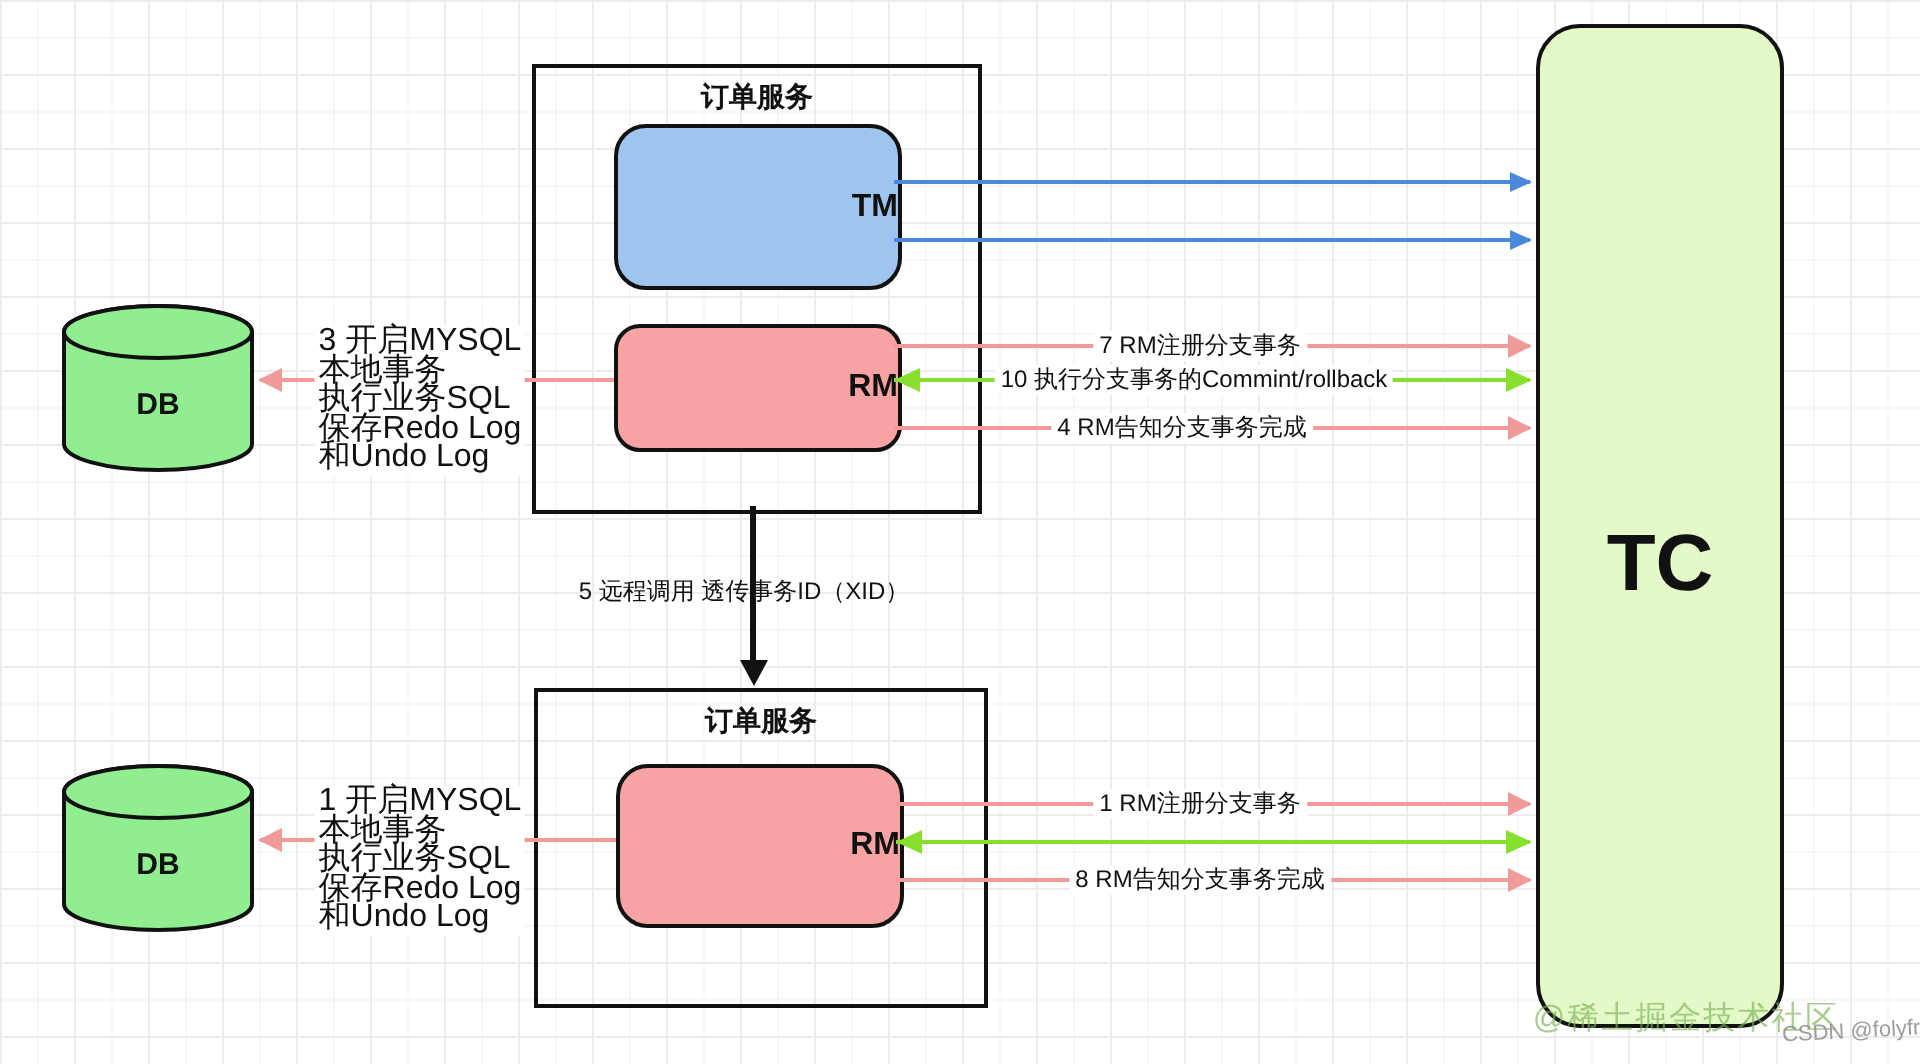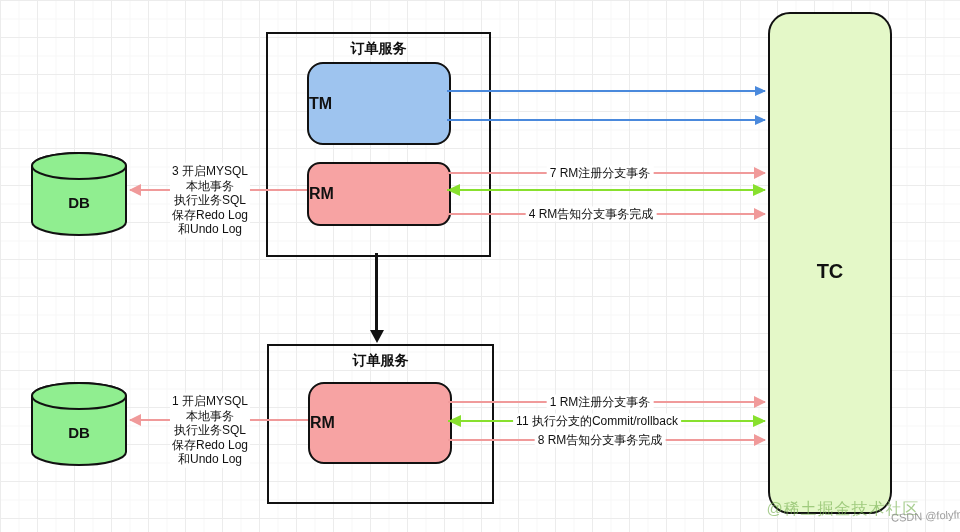--- a/index.html
+++ b/index.html
@@ -11,47 +11,47 @@
       linear-gradient(#ececec 1px, transparent 1px),
       linear-gradient(90deg, #ececec 1px, transparent 1px),
       linear-gradient(#f7f7f7 1px, transparent 1px),
       linear-gradient(90deg, #f7f7f7 1px, transparent 1px);
     background-size:37px 37px,37px 37px,18.5px 18.5px,18.5px 18.5px;
   }
   .svc-box{position:absolute;border:2px solid #111;background:transparent;}
   .svc-title{position:absolute;top:6px;left:0;right:0;text-align:center;
     font-weight:bold;font-size:14px;}
   .node{position:absolute;border:2px solid #111;display:flex;align-items:center;
-    justify-content:flex-start;font-weight:bold;font-size:16px;}
+    justify-content:flex-end;font-weight:bold;font-size:16px;}
   .tm{left:307px;top:62px;width:140px;height:79px;border-radius:16px;background:#9ec4ef;}
   .rm1{left:307px;top:162px;width:140px;height:60px;border-radius:13px;background:#f7a3a3;}
   .rm2{left:308px;top:382px;width:140px;height:78px;border-radius:16px;background:#f7a3a3;}
   .tc-box{position:absolute;left:768px;top:12px;width:120px;height:498px;
     border:2px solid #111;border-radius:22px;background:#e4f8c8;}
   .tc-label{position:absolute;left:0;right:0;top:246px;text-align:center;
-    font-weight:bold;font-size:20px;}
+    font-weight:bold;font-size:40px;}
   .hline{position:absolute;height:2px;}
   .blue-bg{background:#4a89dc;}
   .pink-bg{background:#f09a9a;}
   .green-bg{background:#88e02e;}
   .vline{position:absolute;left:375px;top:253px;width:3px;height:78px;background:#111;}
   .ah{position:absolute;width:0;height:0;border-top:6px solid transparent;
     border-bottom:6px solid transparent;}
   .ah.r-blue{border-top-width:5px;border-bottom-width:5px;border-left:11px solid #4a89dc;}
   .ah.r-pink{border-left:12px solid #f09a9a;}
   .ah.l-pink{border-right:12px solid #f09a9a;}
   .ah.r-green{border-left:13px solid #88e02e;}
   .ah.l-green{border-right:13px solid #88e02e;}
   .ah.d-black{border-top:13px solid #111;border-left:7px solid transparent;
     border-right:7px solid transparent;border-bottom:none;}
   .lbl{position:absolute;transform:translate(-50%,-50%);white-space:nowrap;
     font-size:12px;background:#fff;padding:0 3px;line-height:15px;}
   .lbl.nobg{background:transparent;}
-  .lbl-block{position:absolute;transform:translate(-50%,-50%);text-align:center;
-    font-size:12px;line-height:14.5px;background:#fff;padding:1px 2px;
+  .lbl-block{position:absolute;transform:translate(-50%,-50%);text-align:left;
+    font-size:16px;line-height:14.5px;background:#fff;padding:1px 2px;
     white-space:pre-line;}
   .db{position:absolute;width:98px;height:88px;}
   .db-label{position:absolute;left:0;right:0;top:44px;text-align:center;
     font-weight:bold;font-size:15px;}
   .wm-green{position:absolute;left:843px;top:499px;transform:translateX(-50%);
     font-size:16px;letter-spacing:1px;color:rgba(122,178,84,0.65);white-space:nowrap;}
   .wm-gray{position:absolute;right:0px;top:510px;font-size:11px;
     color:rgba(140,140,140,0.85);transform:rotate(-3deg);white-space:nowrap;}
 </style>
 </head>
@@ -101,44 +101,45 @@
   <div class="hline blue-bg" style="left:447px;top:119px;width:318px"></div>
   <div class="ah r-blue" style="left:755px;top:115px"></div>
 
   <div class="hline pink-bg" style="left:447px;top:172px;width:318px"></div>
   <div class="ah r-pink" style="left:754px;top:167px"></div>
   <span class="lbl" style="left:600px;top:173px">7 RM注册分支事务</span>
 
   <div class="hline green-bg" style="left:447px;top:189px;width:318px"></div>
   <div class="ah l-green" style="left:447px;top:184px"></div>
   <div class="ah r-green" style="left:753px;top:184px"></div>
+  <span class="lbl" style="left:597px;top:190px">10 执行分支事务的Commint/rollback</span>
 
   <div class="hline pink-bg" style="left:447px;top:213px;width:318px"></div>
   <div class="ah r-pink" style="left:754px;top:208px"></div>
   <span class="lbl" style="left:591px;top:214px">4 RM告知分支事务完成</span>
 
   <div class="hline pink-bg" style="left:130px;top:189px;width:177px"></div>
   <div class="ah l-pink" style="left:129px;top:184px"></div>
   <div class="lbl-block" style="left:210px;top:200px">3 开启MYSQL
 本地事务
 执行业务SQL
 保存Redo Log
 和Undo Log</div>
 
   <div class="vline"></div>
   <div class="ah d-black" style="left:370px;top:330px"></div>
+  <span class="lbl nobg" style="left:372px;top:296px">5 远程调用 透传事务ID（XID）</span>
 
   <div class="hline pink-bg" style="left:448px;top:401px;width:317px"></div>
   <div class="ah r-pink" style="left:754px;top:396px"></div>
   <span class="lbl" style="left:600px;top:402px">1 RM注册分支事务</span>
 
   <div class="hline green-bg" style="left:448px;top:420px;width:317px"></div>
   <div class="ah l-green" style="left:448px;top:415px"></div>
   <div class="ah r-green" style="left:753px;top:415px"></div>
-  <span class="lbl" style="left:597px;top:421px">11 执行分支的Commit/rollback</span>
 
   <div class="hline pink-bg" style="left:448px;top:439px;width:317px"></div>
   <div class="ah r-pink" style="left:754px;top:434px"></div>
   <span class="lbl" style="left:600px;top:440px">8 RM告知分支事务完成</span>
 
   <div class="hline pink-bg" style="left:130px;top:419px;width:178px"></div>
   <div class="ah l-pink" style="left:129px;top:414px"></div>
   <div class="lbl-block" style="left:210px;top:430px">1 开启MYSQL
 本地事务
 执行业务SQL

